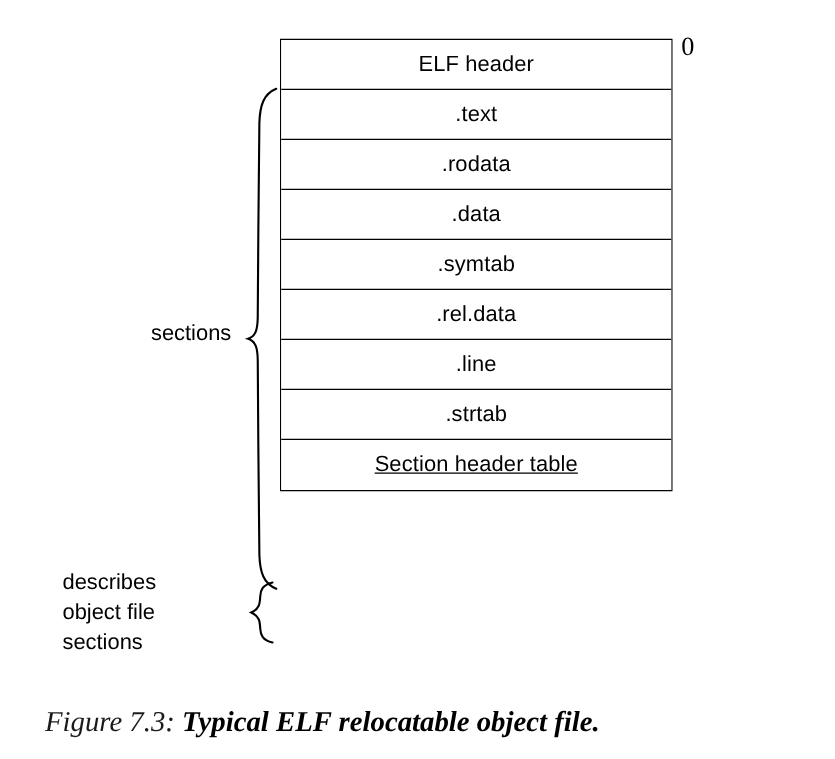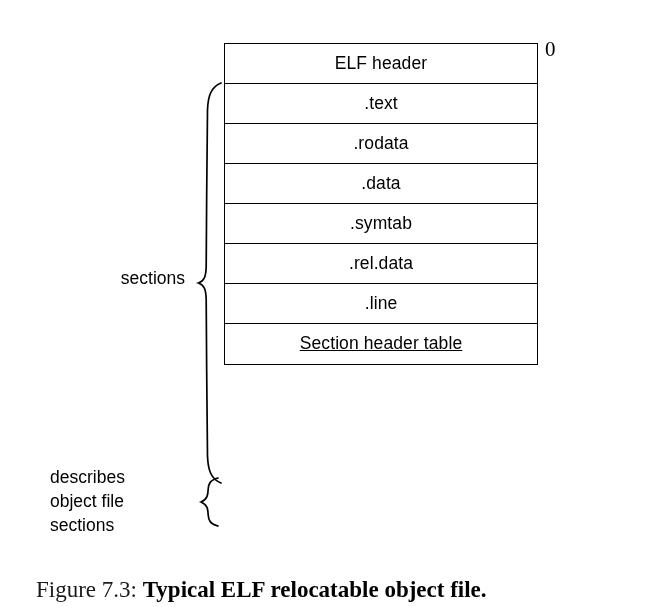--- a/index.html
+++ b/index.html
@@ -11,21 +11,21 @@
     width: 668px;
     height: 607px;
     position: relative;
     overflow: hidden;
     font-family: "Liberation Sans", sans-serif;
     color: #000000;
   }
 
   #figure-root {
     position: absolute;
-    left: 0; top: 12px;
+    left: 0; top: 0;
     width: 668px;
     height: 445px;
   }
 
   
   #file-layout {
     position: absolute;
     left: 224px;
     top: 31px;
     width: 314px;
@@ -111,20 +111,21 @@
   #figure-caption {
     position: absolute;
     left: 36px;
     top: 565px;
     width: 600px;
     font-family: "Liberation Serif", serif;
     font-size: 23px;
     line-height: 1.15;
     color: #1a1a1a;
     white-space: nowrap;
+    font-style: italic;
   }
   #figure-caption .caption-number {
     font-weight: normal;
   }
   #figure-caption .caption-title {
     font-weight: bold;
     color: #000000;
   }
 </style>
 </head>
@@ -148,20 +149,23 @@
     <div class="layout-row">
       <span class="row-label">.symtab</span>
     </div>
     <div class="layout-row">
       <span class="row-label">.rel.data</span>
     </div>
     <div class="layout-row">
       <span class="row-label">.line</span>
     </div>
     <div class="layout-row">
+      <span class="row-label">.strtab</span>
+    </div>
+    <div class="layout-row">
       <span class="row-label">Section header table</span>
     </div>
   </div>
 
   <div id="offset-marker">0</div>
 
   <div id="brace-sections">
     <svg class="brace-svg" width="34" height="406" viewBox="0 0 34 406" xmlns="http://www.w3.org/2000/svg">
       <path d="M26 3 C16 7 13 16 12.5 30 C11.8 70 11.6 140 11.2 186 C11.0 196 9.5 201 3.5 203 C9.5 205 11.0 210 11.2 220 C11.6 266 11.8 336 12.5 376 C13 390 16 399 26 403" fill="none" stroke="#000000" stroke-width="1.7" stroke-linecap="round"></path>
     </svg>

